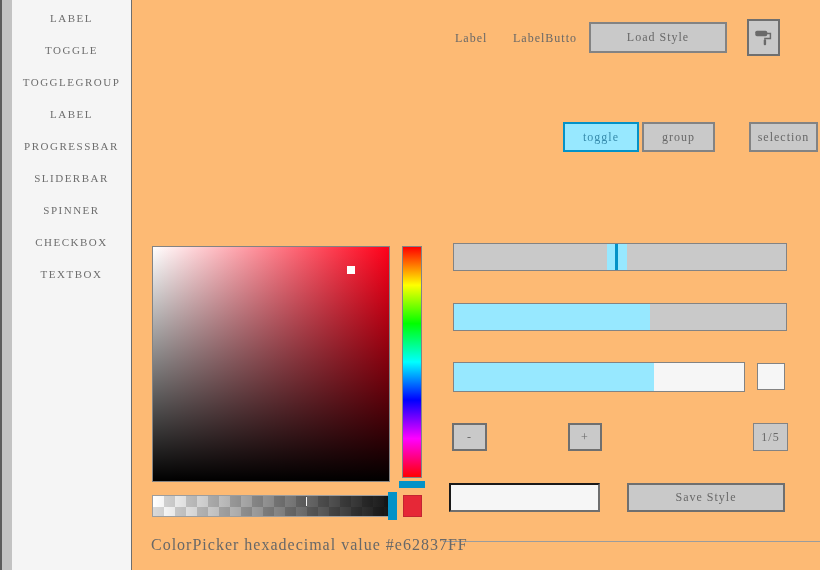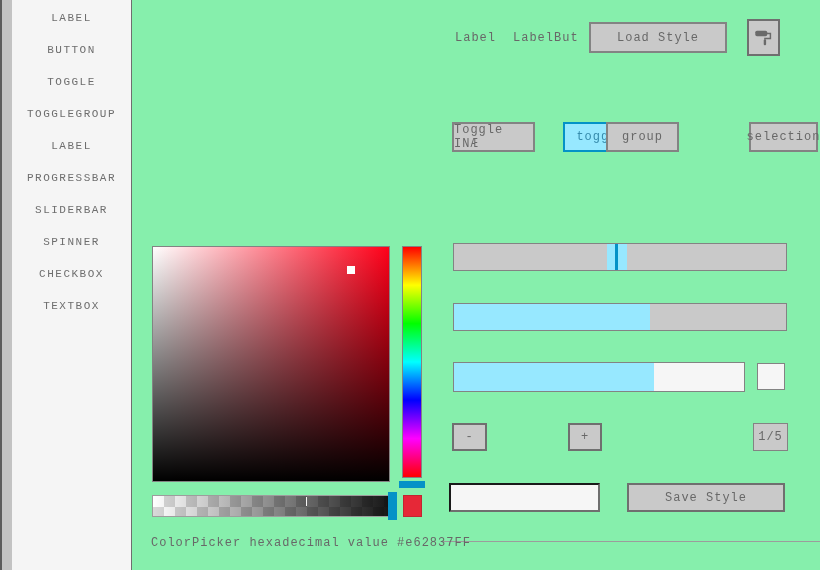--- a/index.html
+++ b/index.html
@@ -1,20 +1,20 @@
 <!DOCTYPE html>
 <html style="--slider-handle: 46%; --sliderbar-fill: 59%; --progress-fill: 69%; --picker-color: #e62837;"><head>
 <meta charset="utf-8">
 <style>
   * { margin:0; padding:0; box-sizing:border-box; }
   html,body { background:#e8e8e8; }
   #canvas {
     position:relative; width:820px; height:570px; overflow:hidden;
-    background:#86efac;
-    font-family:Liberation Mono, monospace;
+    background:#fdba74;
+    font-family:Liberation Serif, serif;
     color:#686868;
   }
   .abs { position:absolute; }
   
   #scroll-strip { left:0; top:0; width:12px; height:570px;
     background:#c3c3c3; border-left:2px solid #5c5c5c; }
   #sidebar { left:12px; top:0; width:120px; height:570px;
     background:#f5f5f5; border-right:1px solid #6e6e6e; padding-top:2px; }
   .side-item { height:32px; display:flex; align-items:center; justify-content:center;
     font-size:11px; letter-spacing:1.5px; color:#6e6e6e; cursor:default; }
@@ -32,21 +32,21 @@
   
   #label-text   { left:455px; top:31px; }
   #labelbutton-text { left:513px; top:31px; width:64px; overflow:hidden; cursor:pointer; }
   #load-style-button { left:589px; top:22px; width:138px; height:31px; font-size:12px; }
   #paint-button { left:747px; top:19px; width:33px; height:37px; border-color:#6f6f6f; }
   #paint-button svg { width:22px; height:22px; color:#6a6a6a; }
   
   .toggle-row { top:122px; height:30px; }
   #toggle-ine-button { left:452px; width:83px; }
   #toggle-opt-0 { left:563px; width:76px; }
-  #toggle-opt-1 { left:606px; width:73px;text-align:right; }
+  #toggle-opt-1 { left:642px; width:73px;text-align:right; }
   #toggle-opt-2 { left:718px; width:69px;margin-left:31px; }
   
   #slider { left:453px; top:243px; width:334px; height:28px; }
   #slider-handle { position:absolute; top:0; left:calc(var(--slider-handle,46%) - 0px);
     width:20px; height:100%; background:#97e8ff; }
   #slider-handle::after { content:""; position:absolute; left:8px; top:0;
     width:3px; height:100%; background:#0492c7; }
   #sliderbar { left:453px; top:303px; width:334px; height:28px; }
   #sliderbar-fill { position:absolute; left:0; top:0; height:100%;
     width:var(--sliderbar-fill,59%); background:#97e8ff; }
@@ -80,32 +80,31 @@
   #hue-handle { left:399px; top:481px; width:26px; height:7px; background:#0492c7; cursor:grab; }
   #alpha-bar { left:152px; top:495px; width:240px; height:22px; border:1px solid #9d9d9d; cursor:pointer;
     background:
       linear-gradient(to right, rgba(0,0,0,0), rgba(0,0,0,0.92)),
       conic-gradient(#d9d9d9 25%, #ffffff 0 50%, #d9d9d9 0 75%, #ffffff 0);
     background-size:100% 100%, 22px 22px; }
   #alpha-tick { position:absolute; left:153px; top:1px; width:1px; height:9px; background:#f5f5f5; }
   #alpha-handle { left:388px; top:492px; width:9px; height:28px; background:#0492c7; cursor:grab; }
   #color-swatch { left:403px; top:495px; width:19px; height:22px;
     background:var(--picker-color,#e62837); border:1px solid #c32531; }
-  #hex-label { left:151px; top:536px; font-size:12px; }
+  #hex-label { left:151px; top:536px; font-size:16px; }
 </style>
 </head>
 <body>
 
 <div id="canvas">
 
   <div class="abs" id="scroll-strip"></div>
 
   <div class="abs" id="sidebar">
     <div class="side-item">LABEL</div>
-    <div class="side-item">BUTTON</div>
     <div class="side-item">TOGGLE</div>
     <div class="side-item">TOGGLEGROUP</div>
     <div class="side-item">LABEL</div>
     <div class="side-item">PROGRESSBAR</div>
     <div class="side-item">SLIDERBAR</div>
     <div class="side-item">SPINNER</div>
     <div class="side-item">CHECKBOX</div>
     <div class="side-item">TEXTBOX</div>
   </div>
 
@@ -115,21 +114,20 @@
   <div class="abs btn" id="paint-button">
     <span style="display:flex;">
       <svg viewBox="0 0 24 24" fill="none">
         <rect x="2.5" y="4" width="13" height="6" rx="1.8" fill="currentColor"></rect>
         <path d="M15 7 H19 V12.5 H13 V14" stroke="currentColor" stroke-width="1.6" fill="none"></path>
         <rect x="11.7" y="13.5" width="2.6" height="6.5" rx="1.1" fill="currentColor"></rect>
       </svg>
     </span>
   </div>
 
-  <div class="abs btn toggle-row" id="toggle-ine-button">Toggle INÆ</div>
   <div class="abs btn active toggle-row" id="toggle-opt-0">toggle</div>
   <div class="abs btn toggle-row" id="toggle-opt-1">group</div>
   <div class="abs btn toggle-row" id="toggle-opt-2">selection</div>
 
   <div class="abs box1" id="slider">
     <div id="slider-handle"></div>
   </div>
 
   <div class="abs box1" id="sliderbar">
     <div id="sliderbar-fill"></div>

